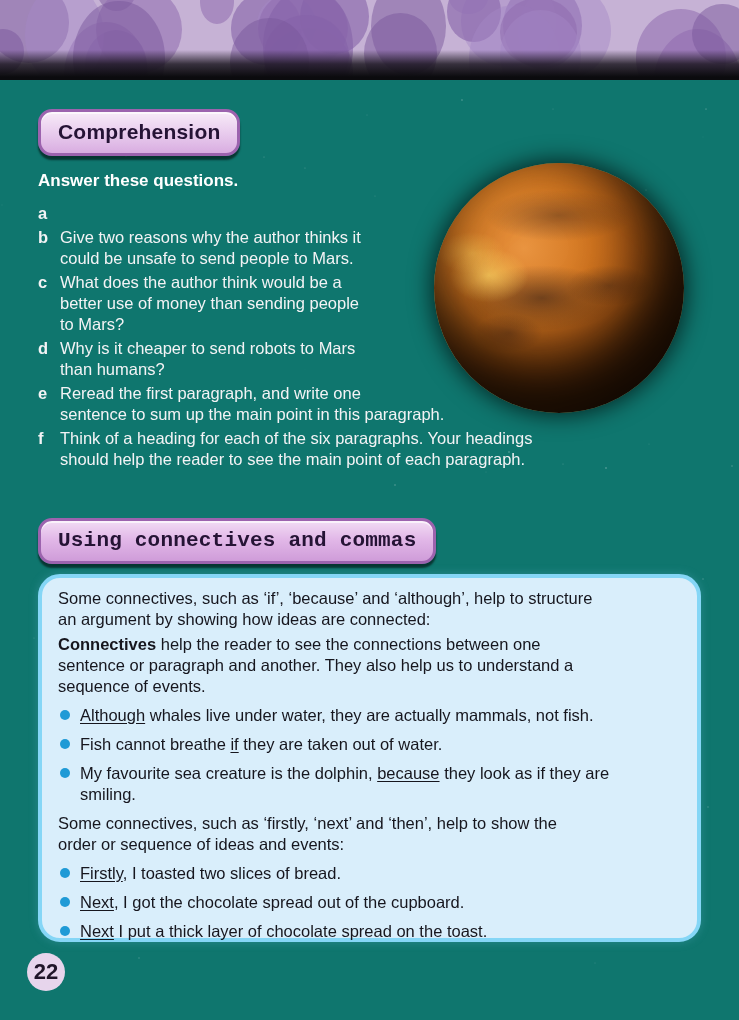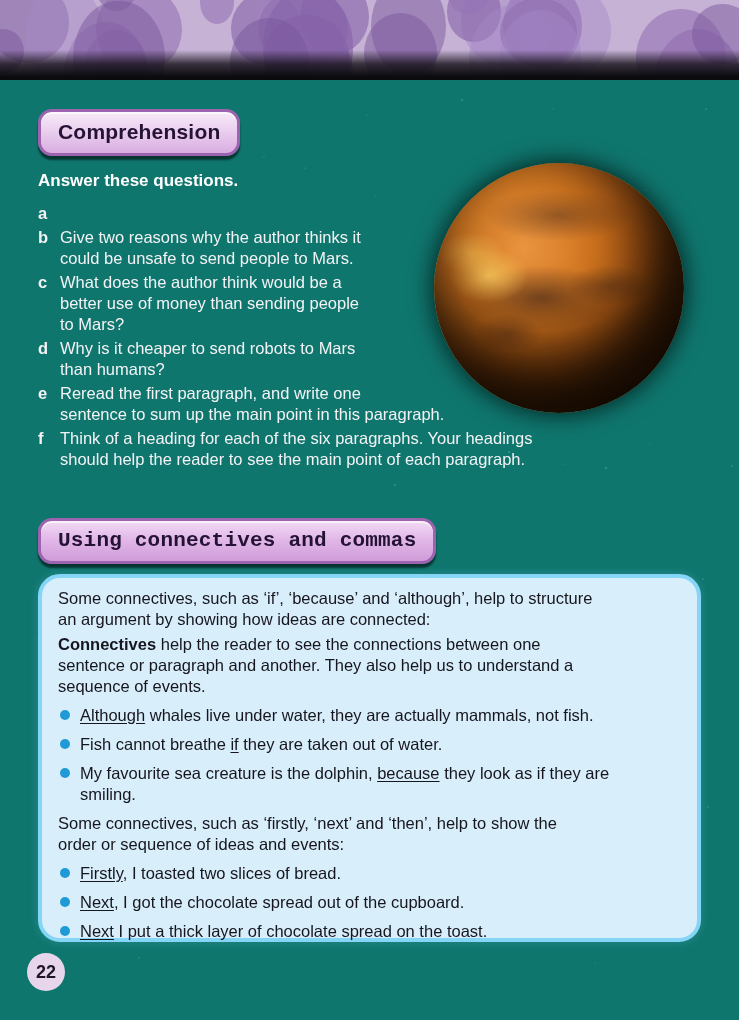--- a/index.html
+++ b/index.html
@@ -54,21 +54,21 @@
     box-shadow:0 0 10px rgba(120,200,240,.25);
   }
   .info-box p.block{margin:2px 0 4px 0;}
   .bullet-row{display:flex;margin:8px 0 0 0;}
   .bullet-dot{flex:0 0 10px;width:10px;height:10px;border-radius:50%;background:#1f9ad6;margin:5px 10px 0 2px;}
   .seg-bold{font-weight:bold;}
   .seg-underline{text-decoration:underline;text-underline-offset:2px;}
   
   .page-number{
     position:absolute;left:27px;top:953px;width:38px;height:38px;border-radius:50%;
-    background:#e7d5ec;color:#201529;font-weight:bold;font-size:18px;
+    background:#e7d5ec;color:#201529;font-weight:bold;font-size:22px;
     text-align:center;line-height:38px;
   }
   .footer-pill{
     position:absolute;left:85px;top:956px;height:32px;border-radius:16px;
     background:#e7d5ec;color:#201529;font-weight:bold;font-size:15.5px;
     line-height:32px;padding:0 22px;
   }
 </style>
 </head>
 <body>

